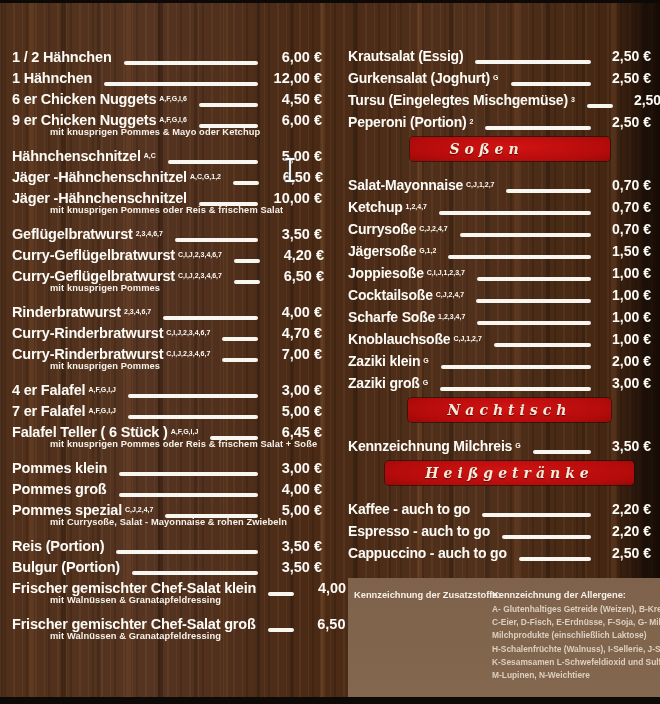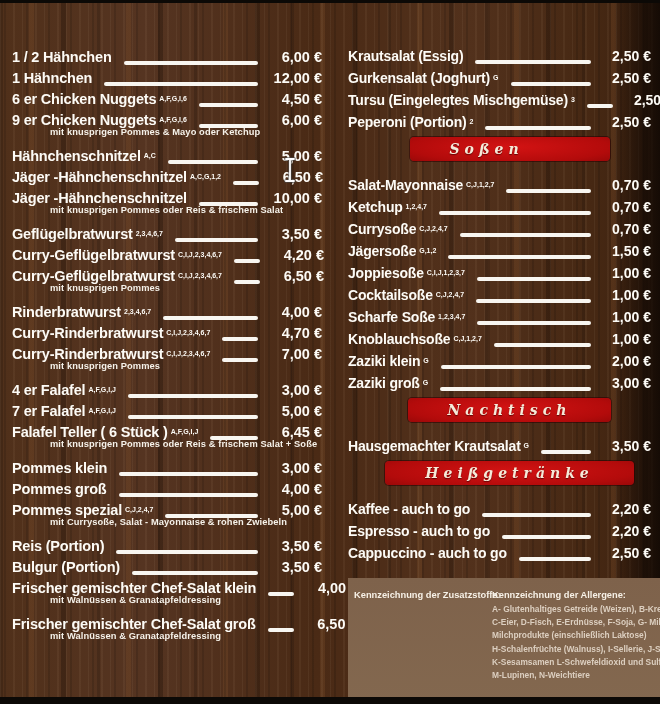--- a/index.html
+++ b/index.html
@@ -282,21 +282,21 @@
         <span class="price">2,00 €</span>
       </div>
       <div class="row">
         <span class="iname">Zaziki groß</span>
         <span class="sup">G</span>
         <div class="leader"></div>
         <span class="price">3,00 €</span>
       </div>
       <div class="banner">Nachtisch</div>
       <div class="row">
-        <span class="iname">Hausgemachter Krautsalat</span>
+        <span class="iname">Kennzeichnung Milchreis</span>
         <span class="sup">G</span>
         <div class="leader"></div>
         <span class="price">3,50 €</span>
       </div>
       <div class="banner">Heißgetränke</div>
       <div class="row">
         <span class="iname">Kaffee - auch to go</span>
         <div class="leader"></div>
         <span class="price">2,20 €</span>
       </div>

